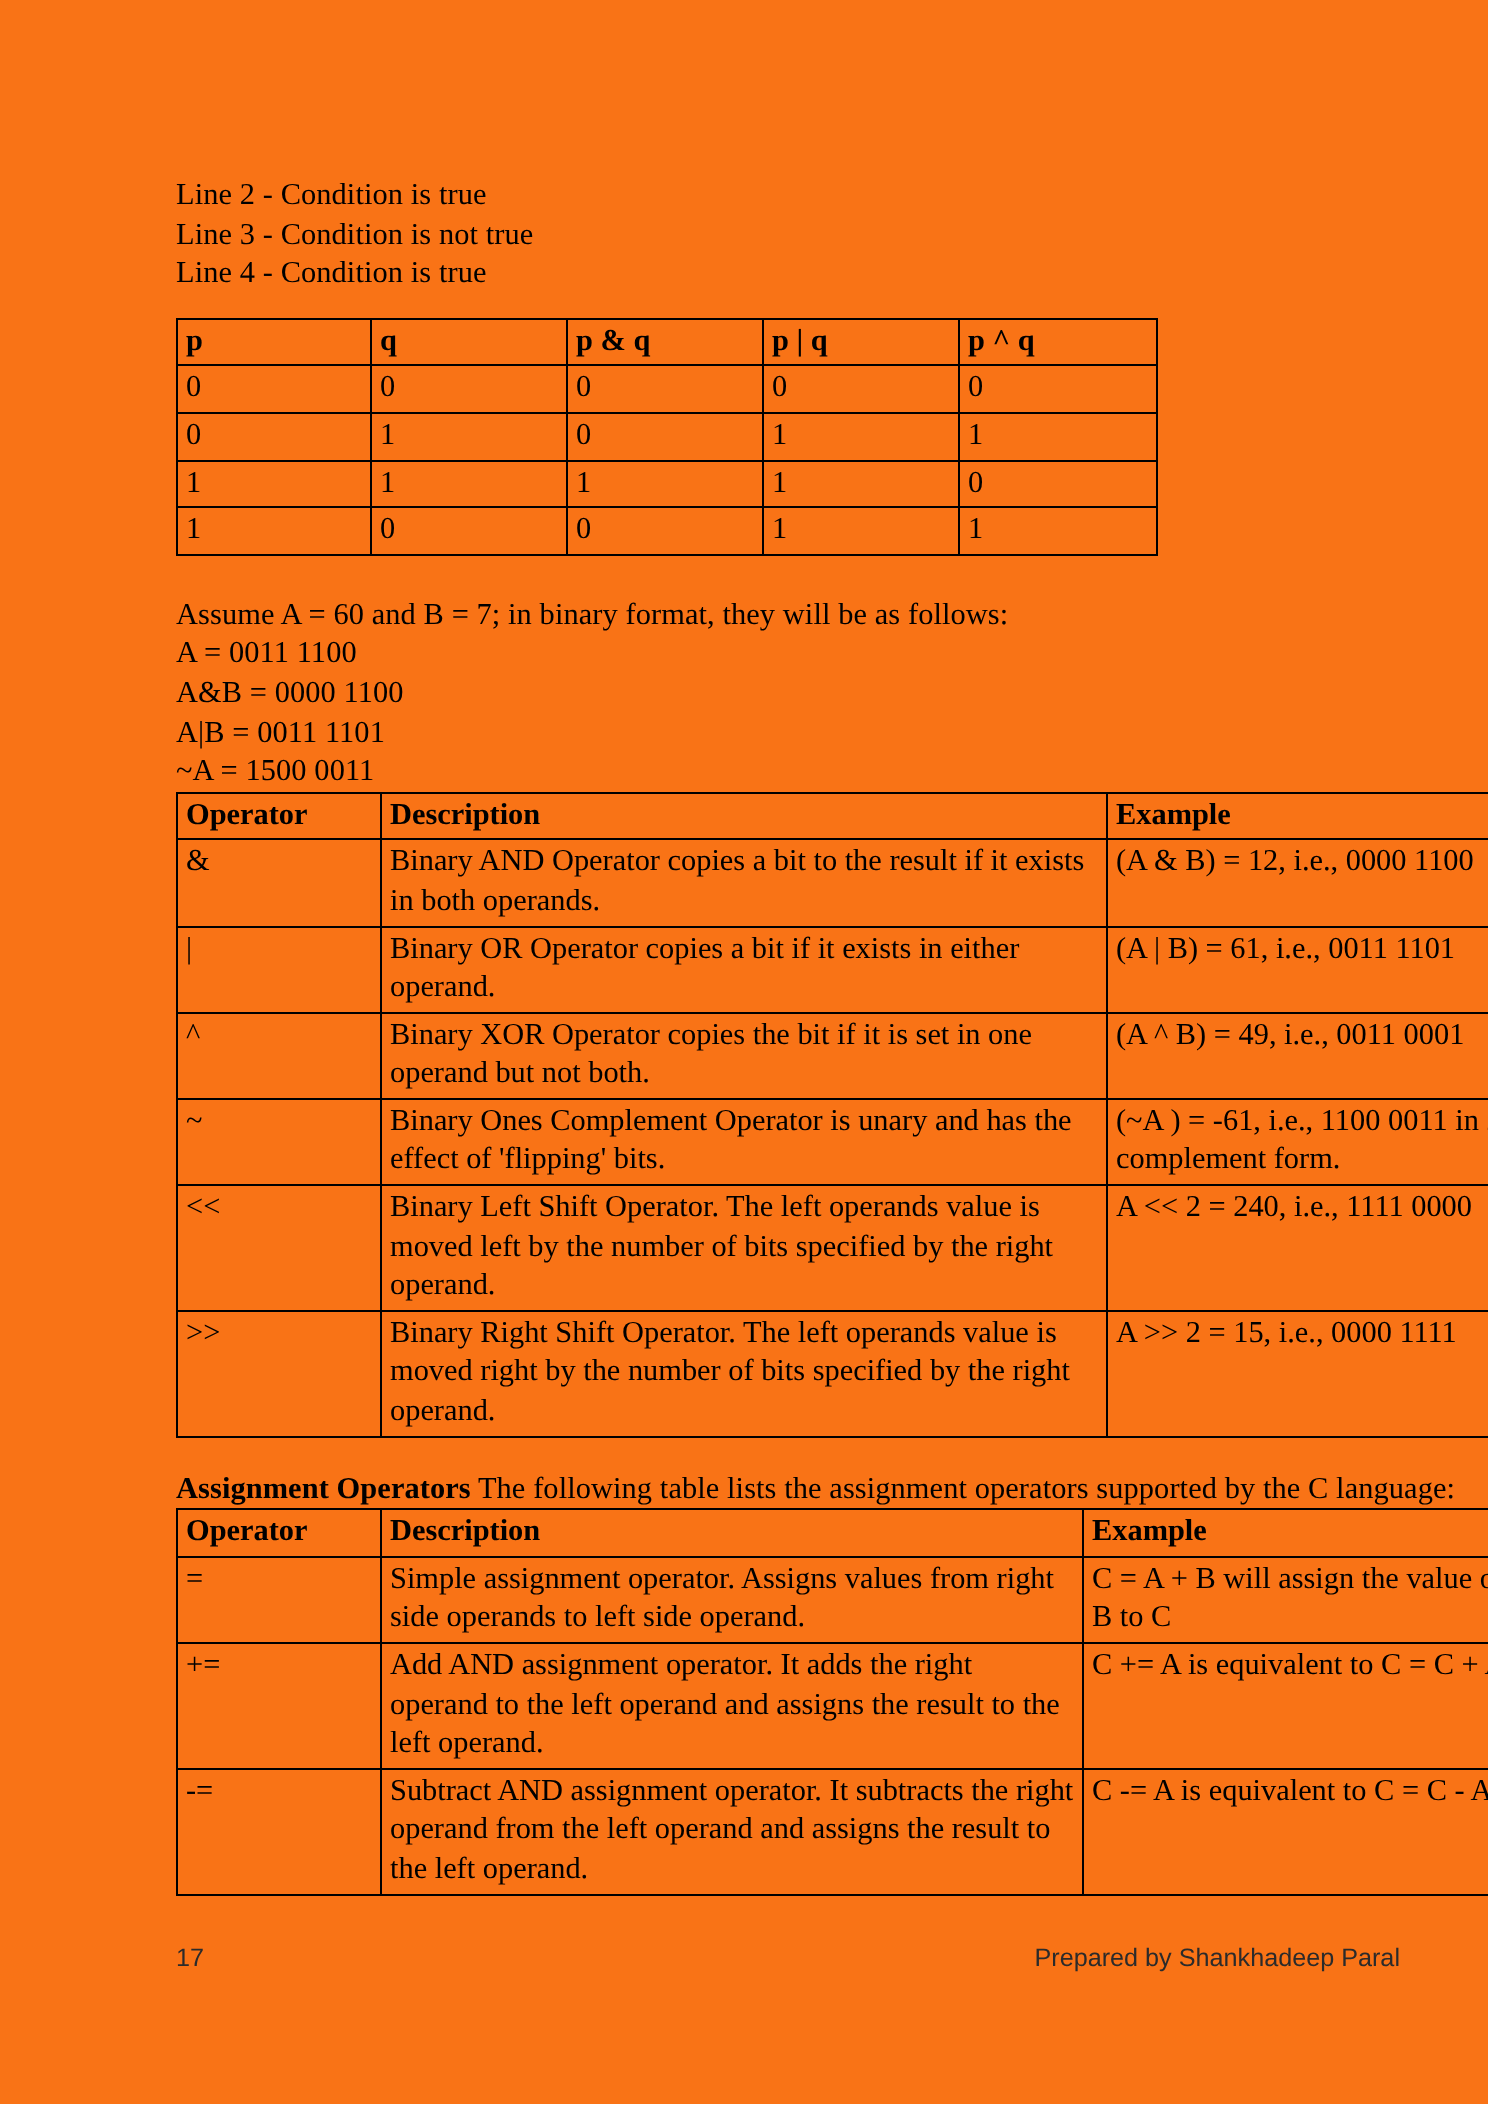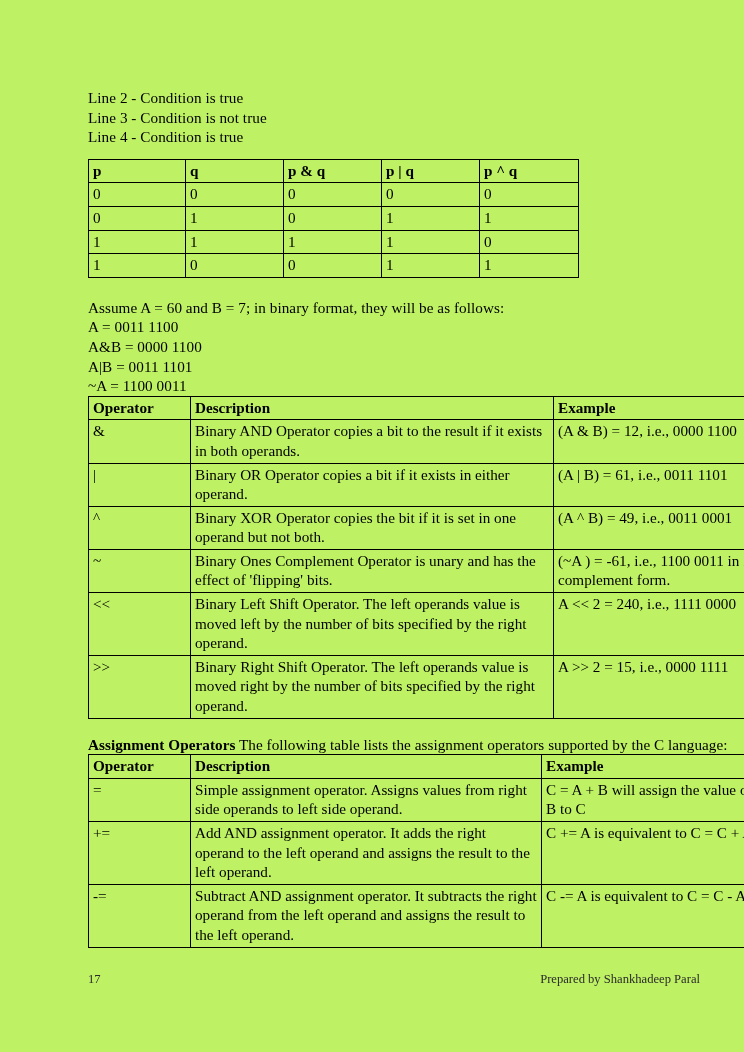--- a/index.html
+++ b/index.html
@@ -8,21 +8,21 @@
     background: #ffffff;
   }
   body {
     font-family: "Liberation Serif", "DejaVu Serif", serif;
     color: #000000;
   }
   .page {
     position: relative;
     width: 744px;
     height: 1052px;
-    background: #bef264;
+    background: #f97316;
     overflow: hidden;
     box-sizing: border-box;
   }
   .content {
     position: absolute;
     left: 88px;
     top: 88px;
     width: 656px;
   }
   .para {
@@ -96,21 +96,21 @@
 
   
   .footer {
     position: absolute;
     left: 88px;
     top: 972px;
     width: 612px;
     display: flex;
     justify-content: space-between;
     align-items: baseline;
-    font-family: Liberation Serif, serif;
+    font-family: Liberation Sans, sans-serif;
     font-size: 12.6px;
     color: #2b2b2b;
   }
   .footer-page { }
   .footer-credit { }
 </style>
 </head>
 <body>
 
 <div class="page">
@@ -175,21 +175,21 @@
       </tbody>
     </table>
 
     <div class="spacer-20"></div>
 
     <div>
       <p class="para">Assume A = 60 and B = 7; in binary format, they will be as follows:</p>
       <p class="para">A = 0011 1100</p>
       <p class="para">A&amp;B = 0000 1100</p>
       <p class="para">A|B = 0011 1101</p>
-      <p class="para">~A = 1100 0011</p>
+      <p class="para">~A = 1500 0011</p>
     </div>
 
 
     <table class="doc-table op-table">
       <colgroup>
         <col class="c-op">
           <col class="c-desc">
           <col class="c-ex">
       </colgroup>
       <thead>

